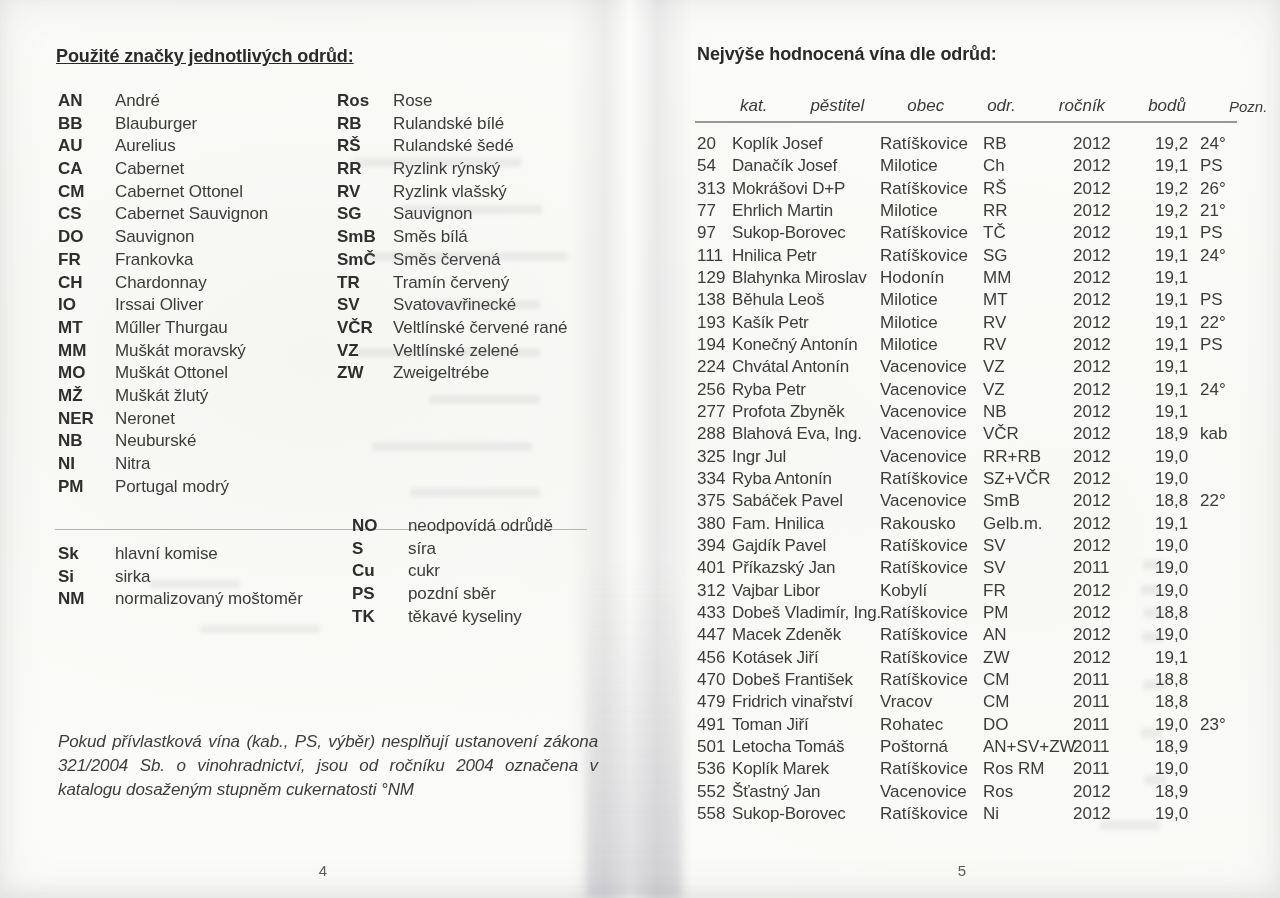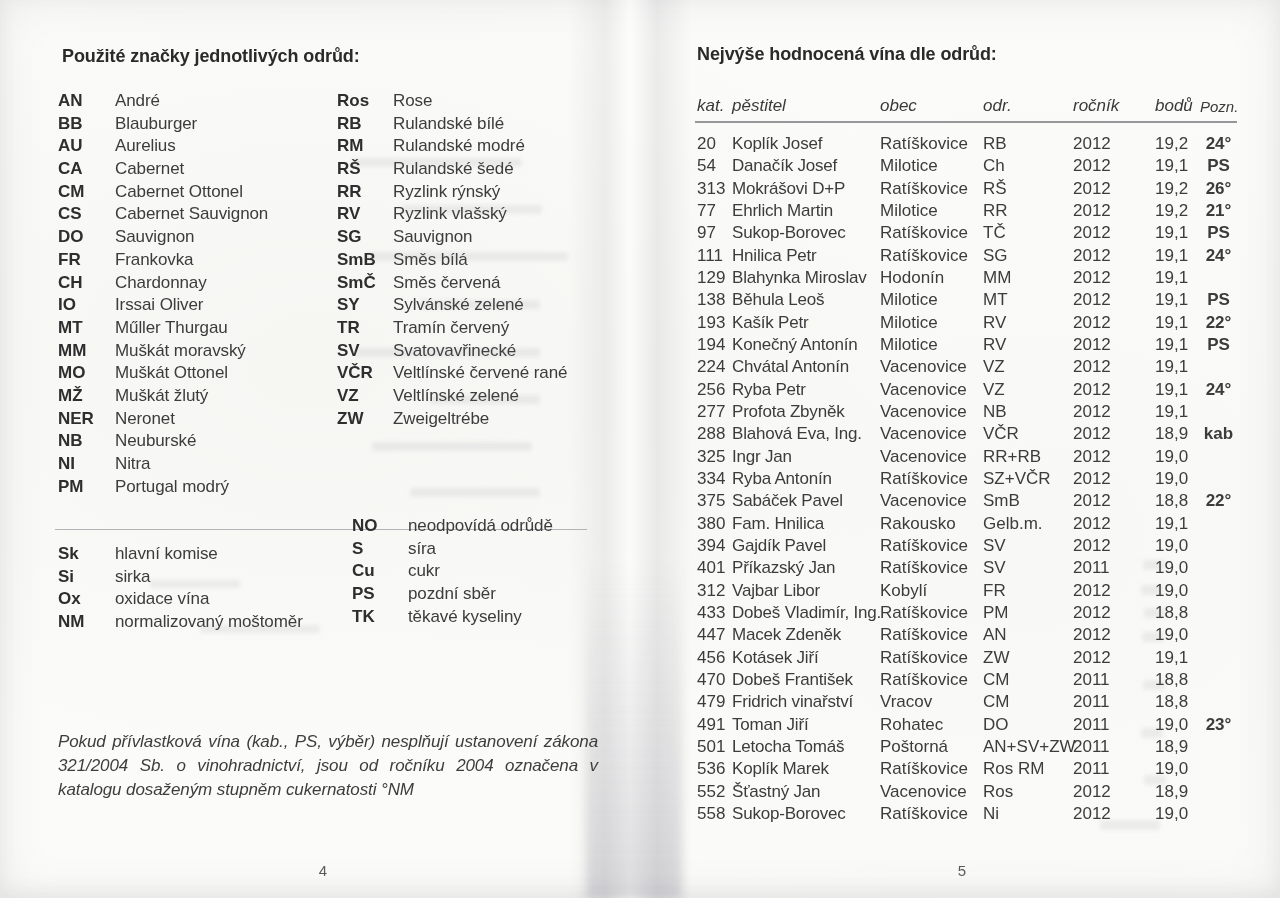--- a/index.html
+++ b/index.html
@@ -44,57 +44,57 @@
     position:absolute;left:58px;top:713px;width:540px;
     font-style:italic;font-size:17px;line-height:24px;color:#3d3d3d;
     text-align:justify;letter-spacing:-.1px;white-space:normal;
   }
   .pagenum{font-size:15px;color:#59595c;}
   
   .thead{
     position:absolute;left:697px;top:96px;width:540px;display:flex;
     font-style:italic;font-size:17px;color:#3a3a3a;line-height:20px;
   }
-  .thead span{display:block;}
+  .thead span{display:block;margin-left:43px;}
   .h-kat{width:35px;}
   .h-pest{width:148px;}
   .h-obec{width:103px;}
   .h-odr{width:90px;}
   .h-rocnik{width:82px;}
   .h-bodu{width:45px;}
   .h-pozn{width:37px;text-align:right;font-size:15px;line-height:22px;}
   .thead-rule{
     position:absolute;left:695px;top:121px;width:542px;height:2px;background:#97979b;
   }
   .trows{position:absolute;left:697px;top:133px;width:540px;}
   .trow{display:flex;height:22.33px;line-height:22.33px;font-size:17px;color:#3c3c3c;}
   .trow span{display:block;white-space:nowrap;}
   .c-kat{width:35px;}
   .c-pest{width:148px;letter-spacing:-.2px;}
   .c-obec{width:103px;}
   .c-odr{width:90px;}
   .c-rocnik{width:82px;}
   .c-bodu{width:45px;}
-  .c-pozn{width:37px;text-align:center;font-weight:bold;}
+  .c-pozn{width:37px;text-align:left;}
   
   .ghost{
     position:absolute;background:rgba(120,122,128,.10);filter:blur(2px);
     border-radius:2px;pointer-events:none;
   }
 </style>
 </head>
 <body>
 
 <div class="spread">
 
   <div class="gutter"></div>
   <div class="gutter-bottom"></div>
 
   <div>
-    <div class="txt page-title" style="left:62px;top:46px;">Použité značky jednotlivých odrůd:</div>
+    <div class="txt page-title" style="left:56px;top:46px;text-decoration:underline;">Použité značky jednotlivých odrůd:</div>
 
     <div class="vcol c1" style="left:58px;top:90px;" id="var-col1">
         <div class="vrow">
           <span class="code">AN</span>
           <span class="vname">André</span>
         </div>
         <div class="vrow">
           <span class="code">BB</span>
           <span class="vname">Blauburger</span>
         </div>
@@ -166,24 +166,20 @@
     <div class="vcol c2" style="left:337px;top:90px;" id="var-col2">
         <div class="vrow">
           <span class="code">Ros</span>
           <span class="vname">Rose</span>
         </div>
         <div class="vrow">
           <span class="code">RB</span>
           <span class="vname">Rulandské bílé</span>
         </div>
         <div class="vrow">
-          <span class="code">RM</span>
-          <span class="vname">Rulandské modré</span>
-        </div>
-        <div class="vrow">
           <span class="code">RŠ</span>
           <span class="vname">Rulandské šedé</span>
         </div>
         <div class="vrow">
           <span class="code">RR</span>
           <span class="vname">Ryzlink rýnský</span>
         </div>
         <div class="vrow">
           <span class="code">RV</span>
           <span class="vname">Ryzlink vlašský</span>
@@ -194,24 +190,20 @@
         </div>
         <div class="vrow">
           <span class="code">SmB</span>
           <span class="vname">Směs bílá</span>
         </div>
         <div class="vrow">
           <span class="code">SmČ</span>
           <span class="vname">Směs červená</span>
         </div>
         <div class="vrow">
-          <span class="code">SY</span>
-          <span class="vname">Sylvánské zelené</span>
-        </div>
-        <div class="vrow">
           <span class="code">TR</span>
           <span class="vname">Tramín červený</span>
         </div>
         <div class="vrow">
           <span class="code">SV</span>
           <span class="vname">Svatovavřinecké</span>
         </div>
         <div class="vrow">
           <span class="code">VČR</span>
           <span class="vname">Veltlínské červené rané</span>
@@ -229,24 +221,20 @@
     <div class="divider"></div>
 
     <div class="vcol c1" style="left:58px;top:543px;" id="leg-col1">
         <div class="vrow">
           <span class="code">Sk</span>
           <span class="vname">hlavní komise</span>
         </div>
         <div class="vrow">
           <span class="code">Si</span>
           <span class="vname">sirka</span>
-        </div>
-        <div class="vrow">
-          <span class="code">Ox</span>
-          <span class="vname">oxidace vína</span>
         </div>
         <div class="vrow">
           <span class="code">NM</span>
           <span class="vname">normalizovaný moštoměr</span>
         </div>
       </div>
     <div class="vcol c2" style="left:337px;top:515px;margin-left:15px;" id="leg-col2">
         <div class="vrow">
           <span class="code">NO</span>
           <span class="vname">neodpovídá odrůdě</span>
@@ -410,21 +398,21 @@
           <span class="c-kat">288</span>
           <span class="c-pest">Blahová Eva, Ing.</span>
           <span class="c-obec">Vacenovice</span>
           <span class="c-odr">VČR</span>
           <span class="c-rocnik">2012</span>
           <span class="c-bodu">18,9</span>
           <span class="c-pozn">kab</span>
         </div>
         <div class="trow">
           <span class="c-kat">325</span>
-          <span class="c-pest">Ingr Jan</span>
+          <span class="c-pest">Ingr Jul</span>
           <span class="c-obec">Vacenovice</span>
           <span class="c-odr">RR+RB</span>
           <span class="c-rocnik">2012</span>
           <span class="c-bodu">19,0</span>
           <span class="c-pozn"></span>
         </div>
         <div class="trow">
           <span class="c-kat">334</span>
           <span class="c-pest">Ryba Antonín</span>
           <span class="c-obec">Ratíškovice</span>

